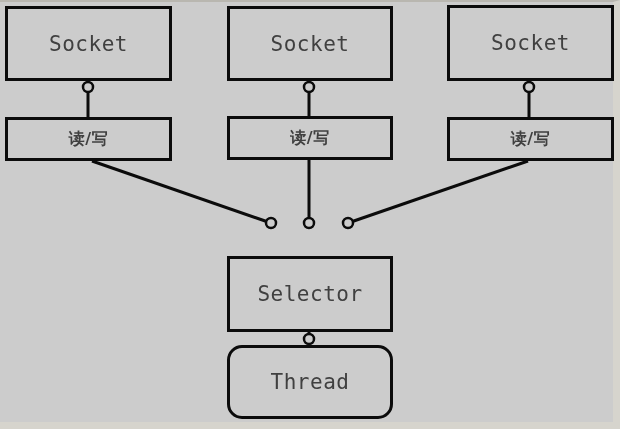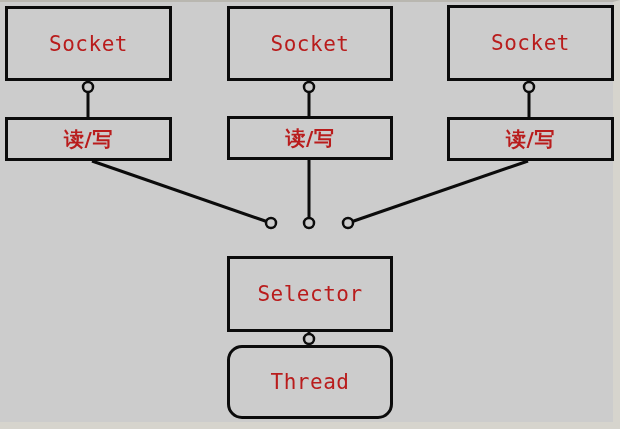--- a/index.html
+++ b/index.html
@@ -37,30 +37,30 @@
     position: absolute;
     box-sizing: border-box;
     background: #cccccc;
     border: 3px solid #0b0b0b;
     display: flex;
     align-items: center;
     justify-content: center;
     z-index: 3;
   }
   .node-label {
-    color: #b91c1c;
+    color: #404040;
     white-space: nowrap;
     letter-spacing: 0.5px;
   }
   .lat-label {
     font-size: 21px;
   }
   .cjk-label {
     font-family: "DejaVu Sans", "Liberation Sans", sans-serif;
-    font-size: 20px;
+    font-size: 16px;
     font-weight: 700;
   }
 </style>
 </head>
 <body>
 
 <div id="canvas">
 
   <svg id="svg-layer" viewBox="0 0 620 429" xmlns="http://www.w3.org/2000/svg">
     <g id="connector-lines">

